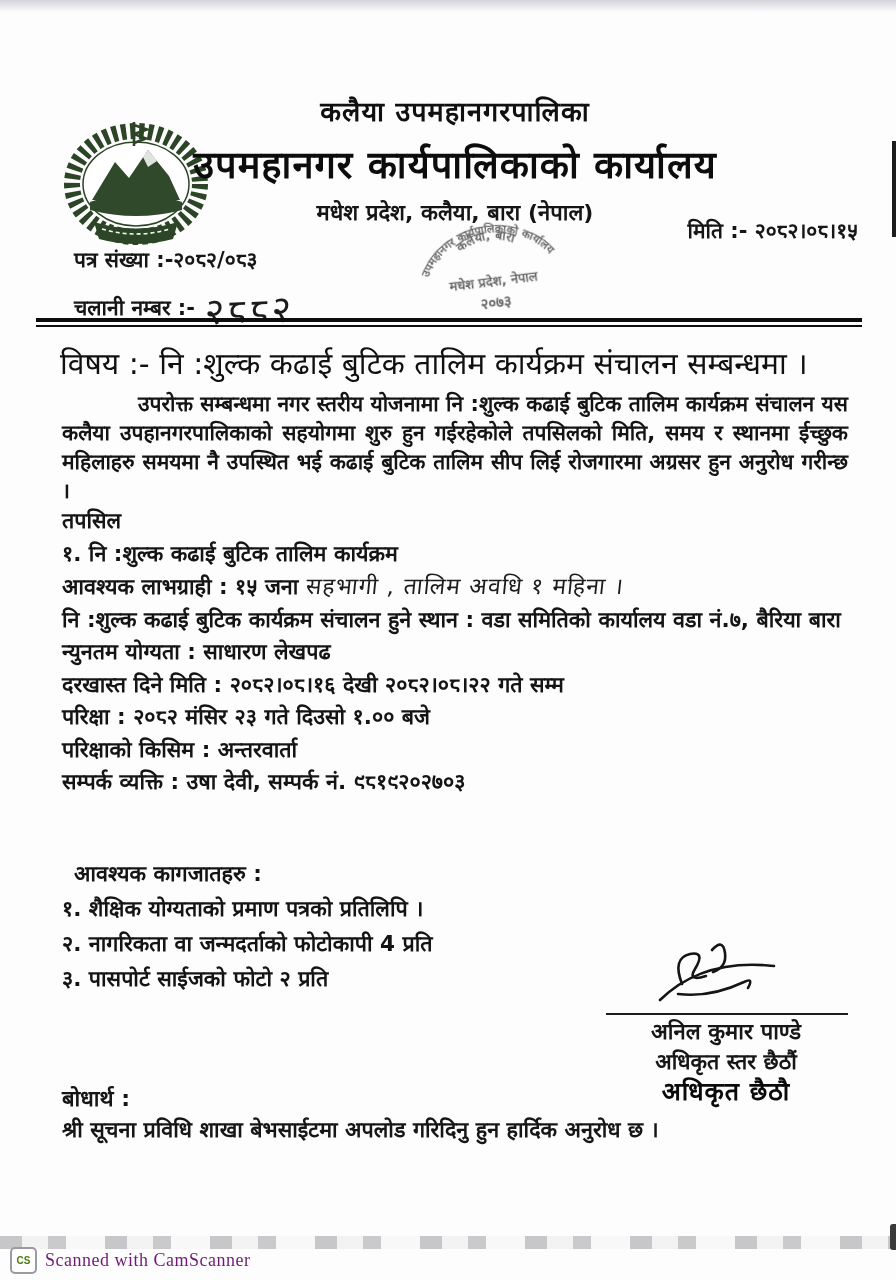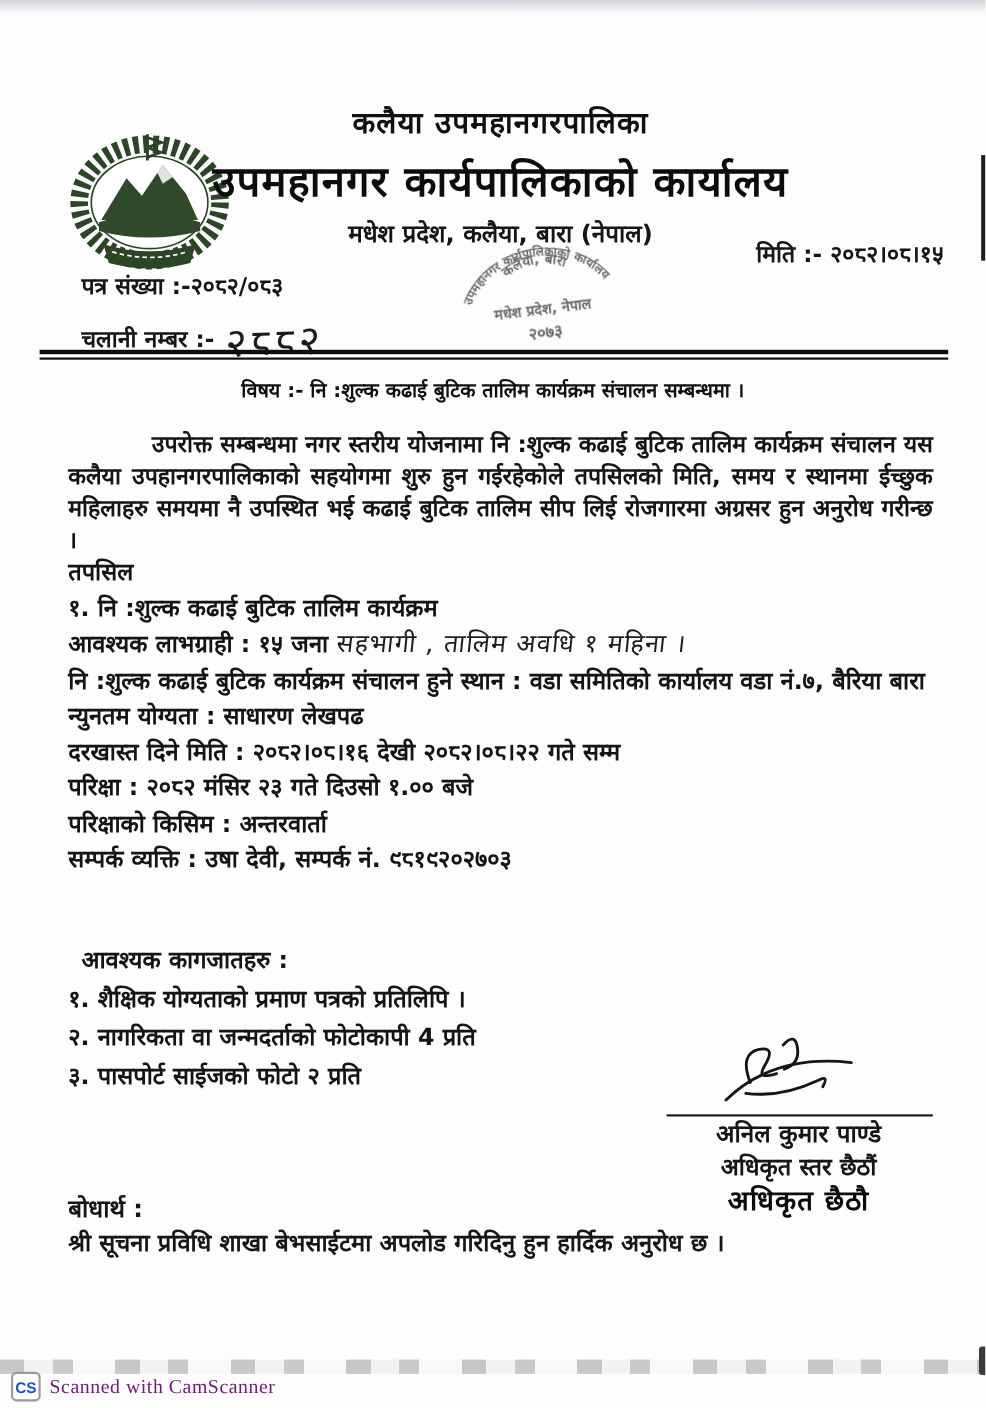--- a/index.html
+++ b/index.html
@@ -33,22 +33,22 @@
   .meta-date { position:absolute; right:38px; top:216px; font-size:21px; font-weight:700; }
   .meta-refno { position:absolute; left:74px; top:245px; font-size:21px; font-weight:700; }
   .meta-dispatch { position:absolute; left:74px; top:283px; font-size:21px; font-weight:700; }
   .handwriting-num { display:inline-block; font-size:37px; font-weight:400; letter-spacing:3px;
     transform:rotate(-2deg) skewX(-4deg); margin-left:10px; vertical-align:-8px; color:#1b1b1b; }
 
   .rule-double { position:absolute; left:36px; top:318px; width:826px; }
   .rule-double .r1 { height:4px; background:#0d0d0d; }
   .rule-double .r2 { height:2px; background:#0d0d0d; margin-top:3px; }
 
-  .subject { position:absolute; left:60px; top:342px; width:776px; text-align:center;
-    font-size:18px; font-weight:700; color:#101010; }
+  .subject { position:absolute; left:60px; top:342px; width:776px; text-align:left;
+    font-size:30px; font-weight:400; color:#101010; }
 
   .para { position:absolute; left:62px; top:390px; width:786px;
     font-size:21px; font-weight:600; line-height:29px; text-align:justify; text-indent:76px; color:#141414; }
 
   .list-block { position:absolute; left:62px; top:505px; width:795px;
     font-size:21.5px; font-weight:600; line-height:32.5px; color:#141414; }
   .list-block .hrow { font-weight:700; }
   .hand-inline { display:inline-block; font-size:23px; font-weight:500;
     transform:skewX(-6deg); letter-spacing:1px; color:#1c1c1c; }
 
@@ -61,21 +61,21 @@
   .sig-block { position:absolute; left:590px; top:1017px; width:272px; text-align:center; line-height:30px; }
   .sig-name { font-size:22px; font-weight:700; }
   .sig-desig { font-size:21.5px; font-weight:700; }
   .sig-stamp { font-size:25px; font-weight:800; letter-spacing:1px; color:#0a0a0a; }
 
   .cc-label { position:absolute; left:62px; top:1082px; font-size:22px; font-weight:700; }
   .cc-text  { position:absolute; left:62px; top:1114px; width:740px; font-size:21.5px; font-weight:600; }
 
   .watermark { position:absolute; left:10px; top:1247px; display:flex; align-items:center; gap:8px; }
   .cs-box { width:27px; height:27px; border:2.5px solid #9a9aa0; border-radius:5px;
-    color:#1d4ed8; font-size:14px; font-weight:700; display:flex; align-items:center; justify-content:center;
+    color:#4d7c0f; font-size:10px; font-weight:700; display:flex; align-items:center; justify-content:center;
     font-family:"Liberation Sans",sans-serif; background:rgba(255,255,255,.6); }
   .cs-text { font-family:"Liberation Serif","DejaVu Serif",serif; font-size:18px; color:#701a75; letter-spacing:.5px; }
 </style>
 </head>
 <body>
 
 <div class="page">
 
   <div class="scan-top-band"></div>
 

